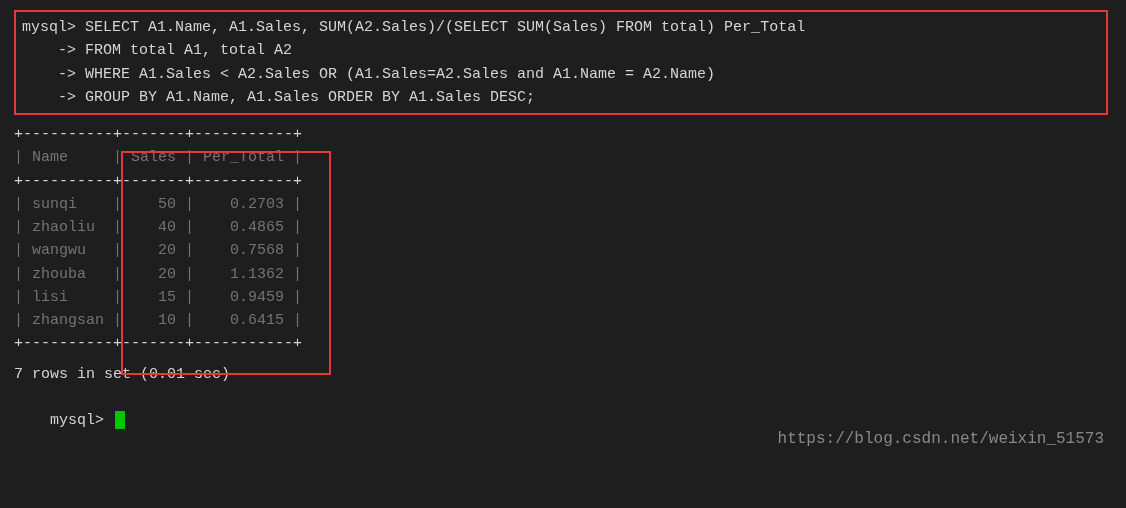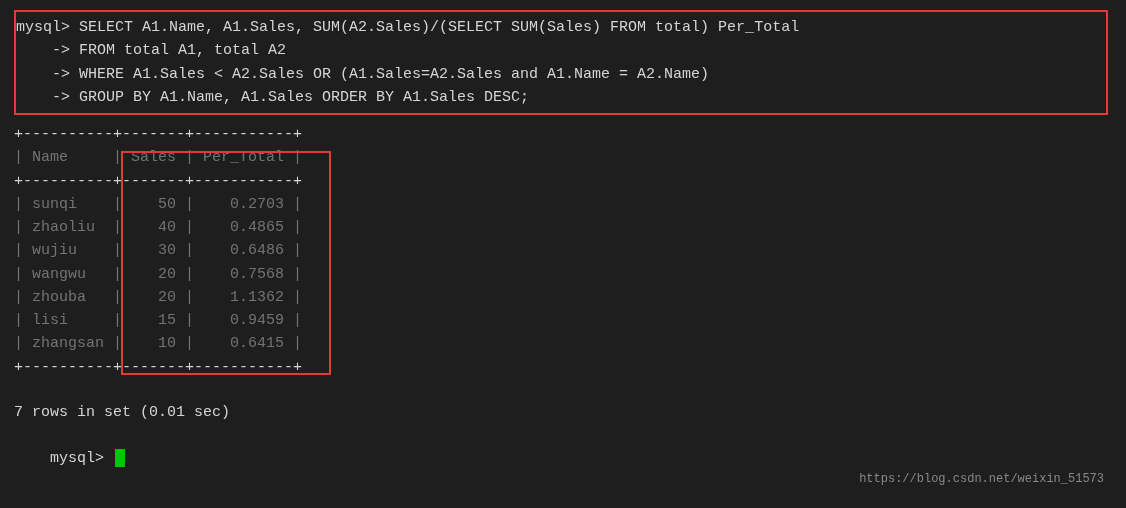--- a/index.html
+++ b/index.html
@@ -15,21 +15,21 @@
       overflow: hidden;
     }
 
     .terminal {
       background-color: #1e1e1e;
       position: relative;
     }
 
     .query-block {
       border: 2px solid #e53935;
-      padding: 4px 0;
+      padding: 4px 6px;
       margin-bottom: 8px;
       display: inline-block;
       width: calc(100% - 4px);
     }
 
     .line {
       white-space: pre;
       line-height: 1.55;
       color: #d4d4d4;
     }
@@ -62,29 +62,29 @@
     .table-row-line {
       white-space: pre;
       line-height: 1.55;
       color: #737373;
     }
 
     .footer-text {
       white-space: pre;
       line-height: 1.55;
       color: #d4d4d4;
-      margin-top: 22px;
+      margin-top: 7px;
     }
 
     .watermark {
       position: absolute;
       bottom: 8px;
       right: 8px;
       color: #888;
-      font-size: 12px;
+      font-size: 16px;
     }
 
     .cursor {
       display: inline-block;
       width: 10px;
       height: 18px;
       background-color: #00c800;
       vertical-align: middle;
       margin-left: 2px;
     }
@@ -107,21 +107,20 @@
     <div class="line"><span class="prompt">    -&gt; </span><span>GROUP BY A1.Name, A1.Sales ORDER BY A1.Sales DESC;</span></div>
   </div>
 
   
   <div class="table-area">
     <div class="separator-line">+----------+-------+-----------+</div>
     <div class="table-row-line">| Name     | Sales | Per_Total |</div>
     <div class="separator-line">+----------+-------+-----------+</div>
     <div class="table-row-line">| sunqi    |    50 |    0.2703 |</div>
     <div class="table-row-line">| zhaoliu  |    40 |    0.4865 |</div>
-    <div class="table-row-line">| wujiu    |    30 |    0.6486 |</div>
     <div class="table-row-line">| wangwu   |    20 |    0.7568 |</div>
     <div class="table-row-line">| zhouba   |    20 |    1.1362 |</div>
     <div class="table-row-line">| lisi     |    15 |    0.9459 |</div>
     <div class="table-row-line">| zhangsan |    10 |    0.6415 |</div>
     <div class="separator-line">+----------+-------+-----------+</div>
 
     <div class="result-box"></div>
   </div>
 
   <div class="footer-text">7 rows in set (0.01 sec)</div>

